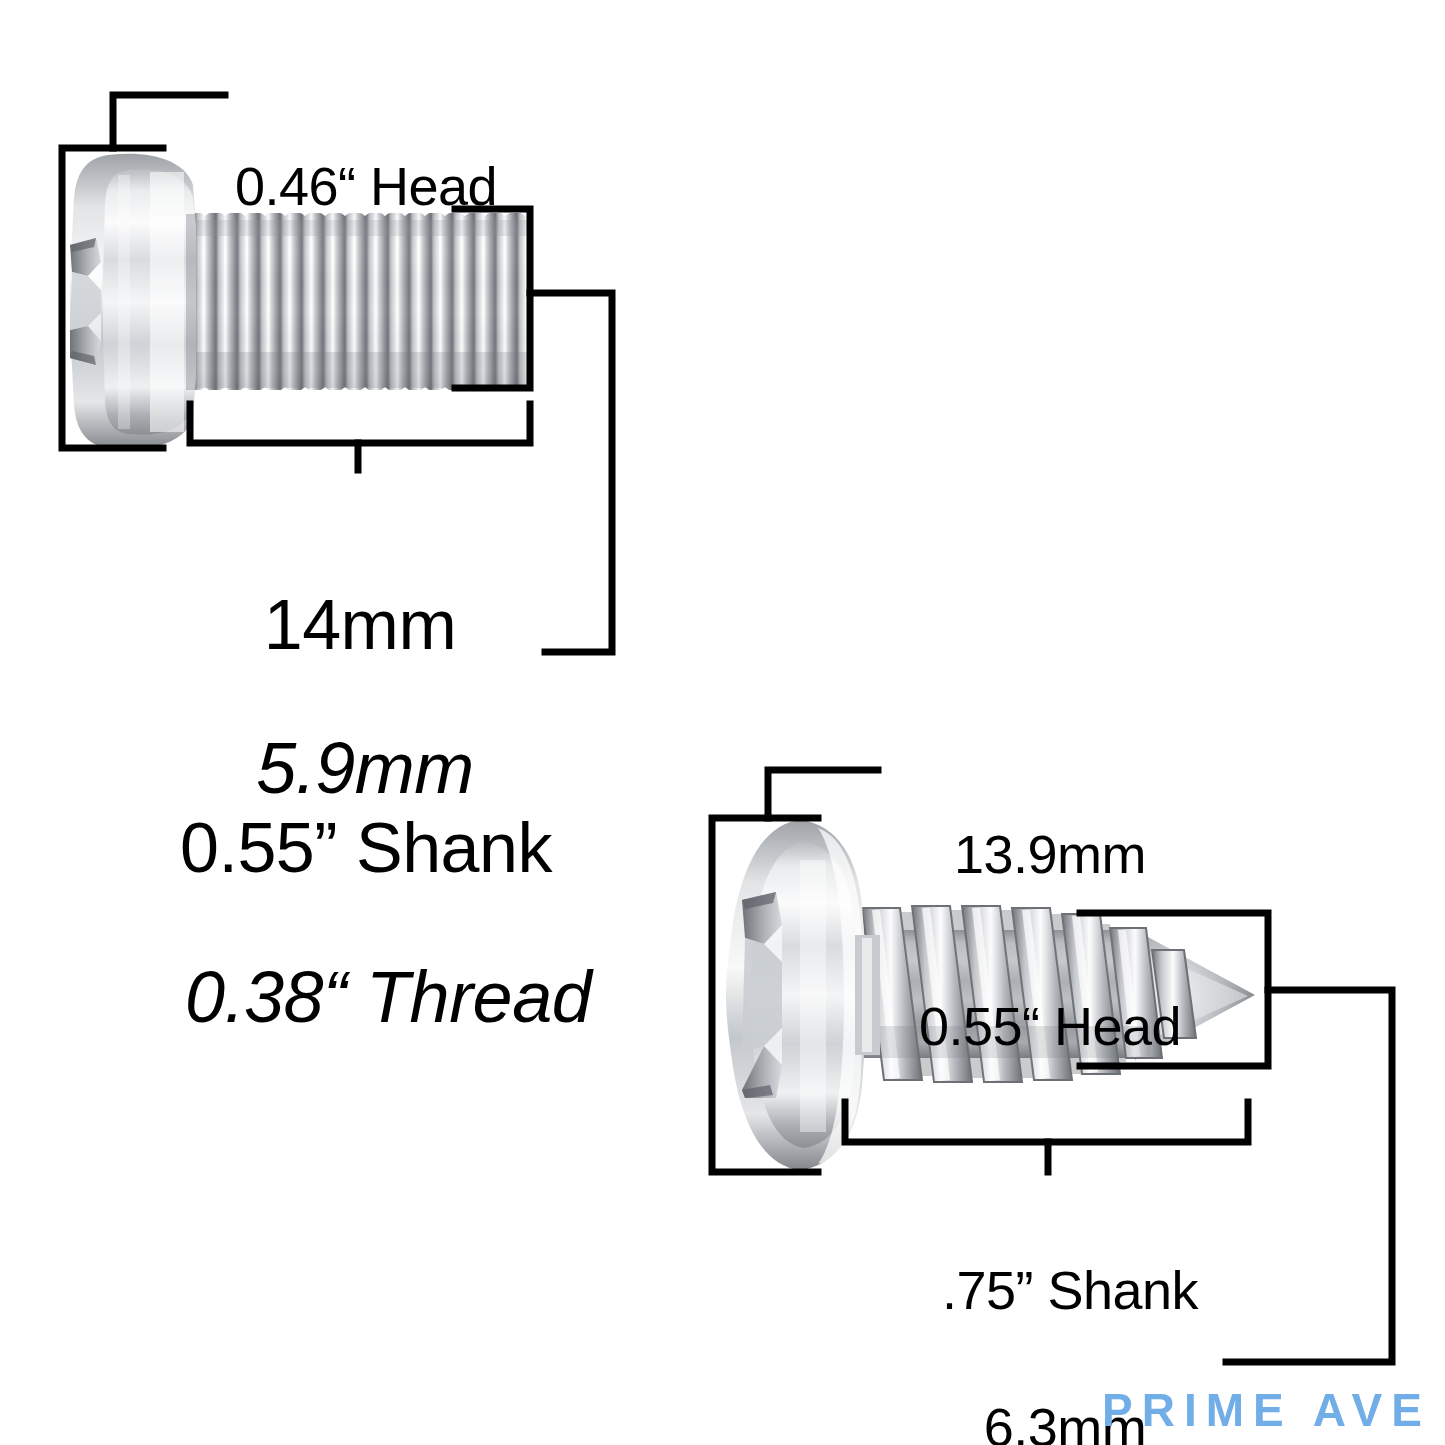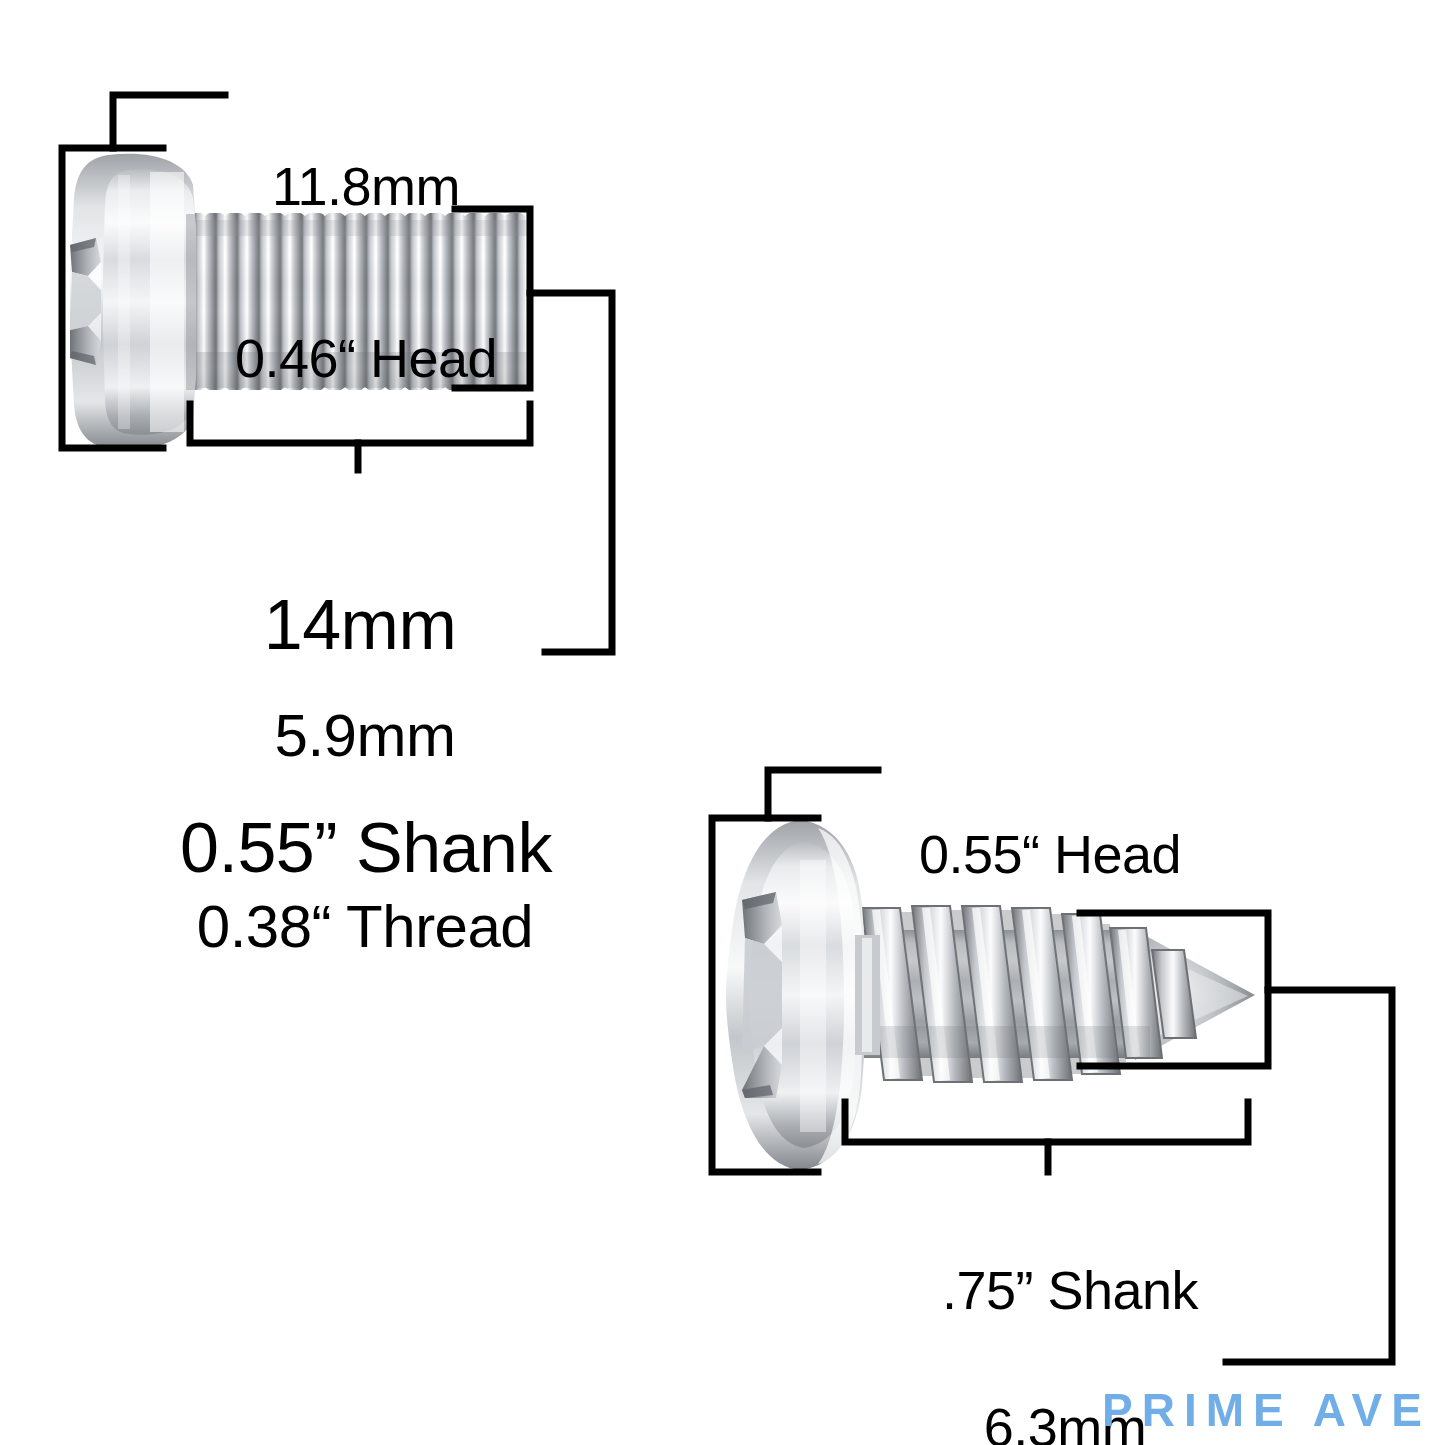--- a/index.html
+++ b/index.html
@@ -43,23 +43,24 @@
   }
   #t-head-label .l1 { text-indent: 0; }
   #t-shank-label {
     left: 180px; top: 440px;
     font-size: 70px;
     text-align: center;
     width: 360px;
   }
   #t-thread-label {
     left: 185px; top: 577px;
-    font-size: 60px;
+    font-size: 72px;
     text-align: center;
     width: 360px;
+    font-style: italic;
   }
 
   
   #b-head-label {
     left: 880px; top: 712px;
     font-size: 54px;
     text-align: center;
     width: 340px;
   }
   #b-shank-label {
@@ -320,35 +321,35 @@
       <path d="M1048,1142 L1048,1172"></path>
     </g>
 
     <g>
       <path d="M1080,913 L1268,913 L1268,1066 L1080,1066"></path>
       <path d="M1268,990 L1392,990 L1392,1362 L1226,1362"></path>
     </g>
   </svg>
 
   <div class="callout" id="t-head-label">
-    <span class="l1">11.8mm</span>
     <span class="l2">0.46“ Head</span>
   </div>
 
   <div class="callout" id="t-shank-label">
     <span class="l1">14mm</span>
     <span class="l2">0.55” Shank</span>
   </div>
 
   <div class="callout" id="t-thread-label">
     <span class="l1">5.9mm</span>
     <span class="l2">0.38“ Thread</span>
   </div>
 
   <div class="callout" id="b-head-label">
+    <span class="l1">13.9mm</span>
     <span class="l2">0.55“ Head</span>
   </div>
 
   <div class="callout" id="b-shank-label">
     <span class="l2">.75” Shank</span>
   </div>
 
   <div class="callout" id="b-thread-label">
     <span class="l1">6.3mm</span>
     

